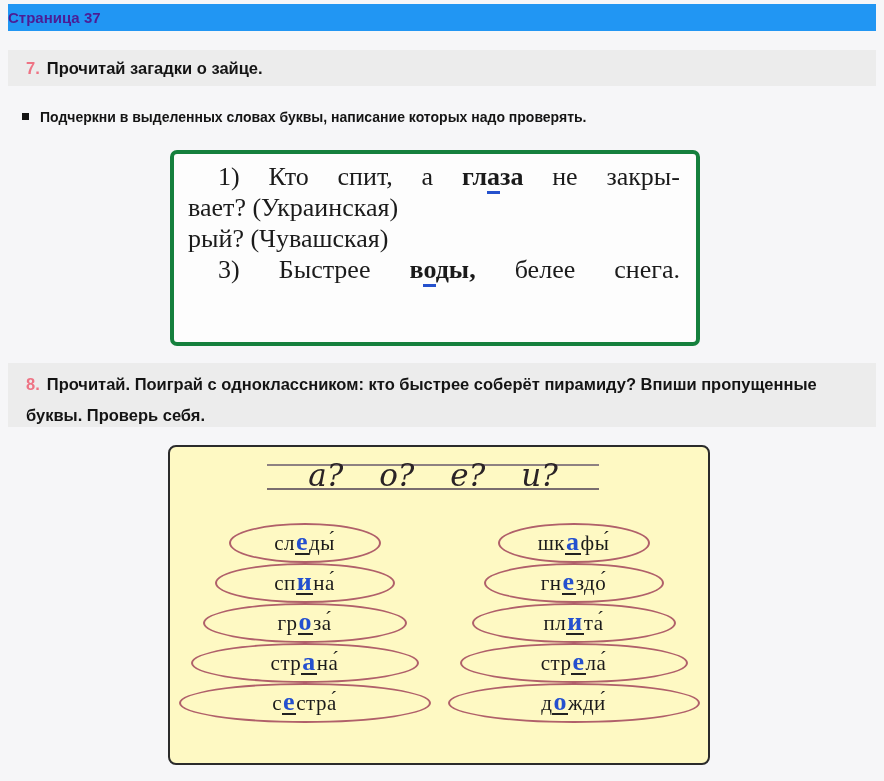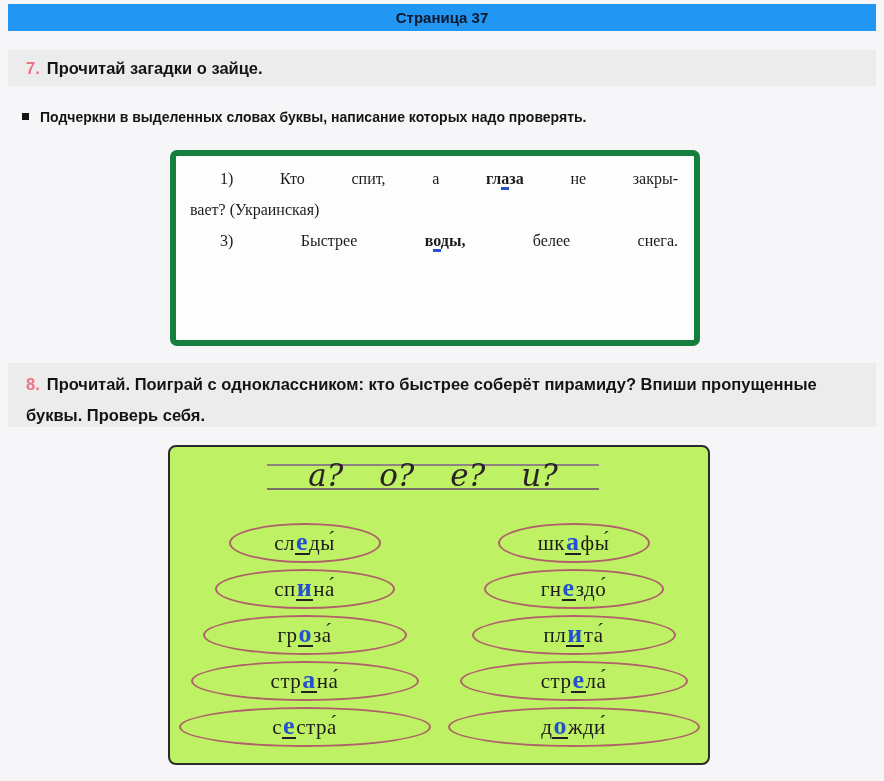--- a/index.html
+++ b/index.html
@@ -4,70 +4,70 @@
 <style>
   * { box-sizing: border-box; }
   html,body { margin:0; padding:0; }
   body {
     width:884px; height:781px; position:relative; overflow:hidden;
     background:#f6f6f8; color:#121212;
     font-family:"Liberation Sans", sans-serif;
   }
   .topbar {
     position:absolute; left:8px; top:4px; width:868px; height:27px;
-    background:#2196f3; color:#0f172a; text-align:center;
+    background:#2196f3; color:#4c1d95; text-align:left;
     font-weight:bold; font-size:15px; line-height:27px;
   }
   .task-band {
     position:absolute; left:8px; width:868px; background:#ececec;
     font-weight:bold; font-size:16.5px; color:#141414;
   }
   .task7 { top:50px; height:36px; line-height:36px; padding-left:18px; }
   .task8 { top:363px; height:64px; line-height:31px; padding:6px 20px 0 18px; }
   .task-num { color:#ee7384; margin-right:7px; }
   .bullet-line {
     position:absolute; left:22px; top:105px; width:840px;
     font-weight:bold; font-size:14px; line-height:24px; color:#141414;
   }
   .sq {
     display:inline-block; width:7px; height:7px; background:#141414;
     margin-right:11px; vertical-align:2px;
   }
   .riddle-box {
     position:absolute; left:170px; top:150px; width:530px; height:196px;
-    background:#fdfdfd; border:6px solid #15803d; border-radius:7px;
-    font-family:"Liberation Serif", serif; font-size:16px; color:#1b1b1b;
+    background:#fdfdfd; border:4px solid #15803d; border-radius:7px;
+    font-family:"Liberation Serif", serif; font-size:26px; color:#1b1b1b;
     padding:7px 16px 0 14px; line-height:31px;
   }
   .rline { white-space:nowrap; }
   .rline.j { white-space:normal; text-align:justify; text-align-last:justify; }
   .rline.ind { text-indent:30px; }
   .b { font-weight:bold; }
   .bu { border-bottom:3px solid #2551cd; padding-bottom:0px; }
   .pyr-box {
     position:absolute; left:168px; top:445px; width:542px; height:320px;
-    background:#bef264; border:2px solid #2b2b2b; border-radius:8px;
+    background:#fef9c3; border:2px solid #2b2b2b; border-radius:8px;
   }
   .hw-guide {
     position:absolute; left:97px; top:17px; width:332px; height:26px;
     border-top:2px solid #8e8282; border-bottom:2px solid #7a6e6e;
     text-align:center;
   }
   .hw-text {
     font-family:"DejaVu Serif", serif; font-style:italic;
     font-size:31px; line-height:30px; color:#2a2326;
     word-spacing:26px; position:relative; top:-6px;
   }
   .pyr-cols {
     position:absolute; left:0; top:76px; width:100%;
     display:flex; flex-direction:row;
   }
   .pyr-col { flex:1; display:flex; flex-direction:column; align-items:center; }
   .oval {
-    height:40px; margin-top:6px;
+    height:40px; 
     border:2px solid #b0606a; border-radius:50%;
     display:flex; align-items:center; justify-content:center;
     font-family:"Liberation Serif", serif; font-size:21px;
     letter-spacing:0.5px; color:#1b1b1b;
   }
   .pyr-col .oval:nth-child(1) { width:152px; margin-top:0; }
   .pyr-col .oval:nth-child(2) { width:180px; }
   .pyr-col .oval:nth-child(3) { width:204px; }
   .pyr-col .oval:nth-child(4) { width:228px; }
   .pyr-col .oval:nth-child(5) { width:252px; }
@@ -88,20 +88,21 @@
   <span class="task-num">7.</span><span>Прочитай загадки о зайце.</span>
 </div>
 
 <div class="bullet-line">
   <span class="sq"></span><span>Подчеркни в выделенных словах буквы, написание которых надо проверять.</span>
 </div>
 
 <div class="riddle-box">
   <div class="rline j ind"><span>1) Кто спит, а </span><span class="b">гл</span><span class="b bu">а</span><span class="b">за</span><span> не закры-</span></div>
   <div class="rline"><span>вает? (Украинская)</span></div>
+  <div class="rline"><span>рый? (Чувашская)</span></div>
   <div class="rline j ind"><span>3) Быстрее </span><span class="b">в</span><span class="b bu">о</span><span class="b">ды,</span><span> белее снега.</span></div>
 </div>
 
 <div class="task-band task8">
   <span class="task-num">8.</span><span>Прочитай. Поиграй с одноклассником: кто быстрее соберёт пирамиду? Впиши пропущенные буквы. Проверь себя.</span>
 </div>
 
 <div class="pyr-box">
   <div class="hw-guide">
     <span class="hw-text">а? о? е? и?</span>

